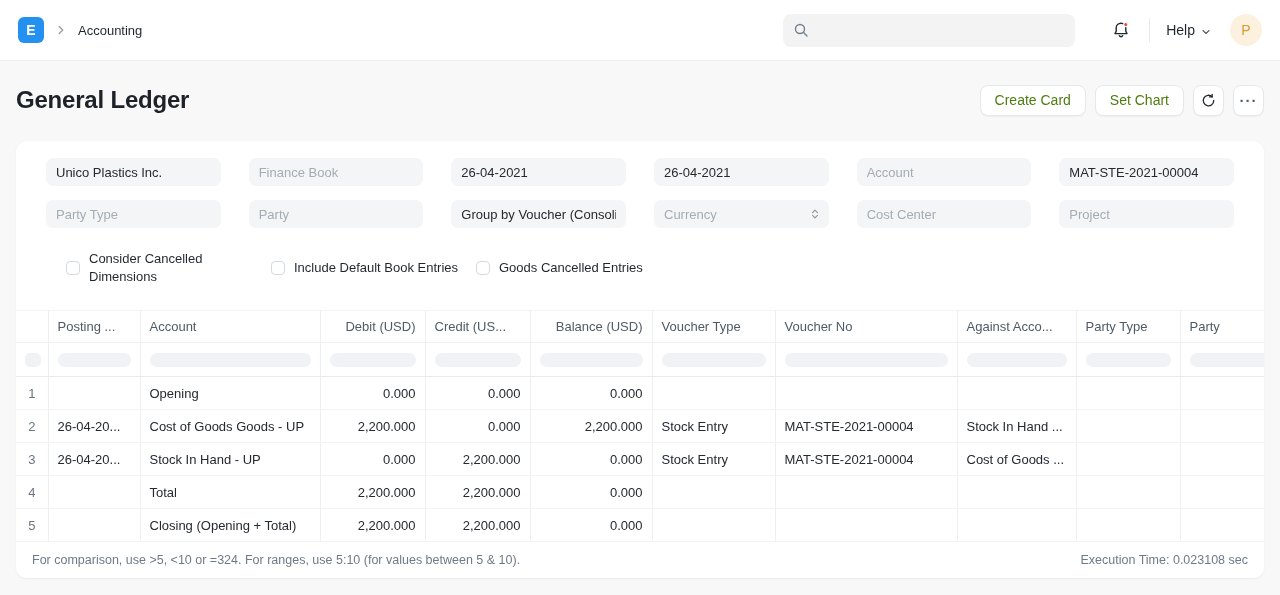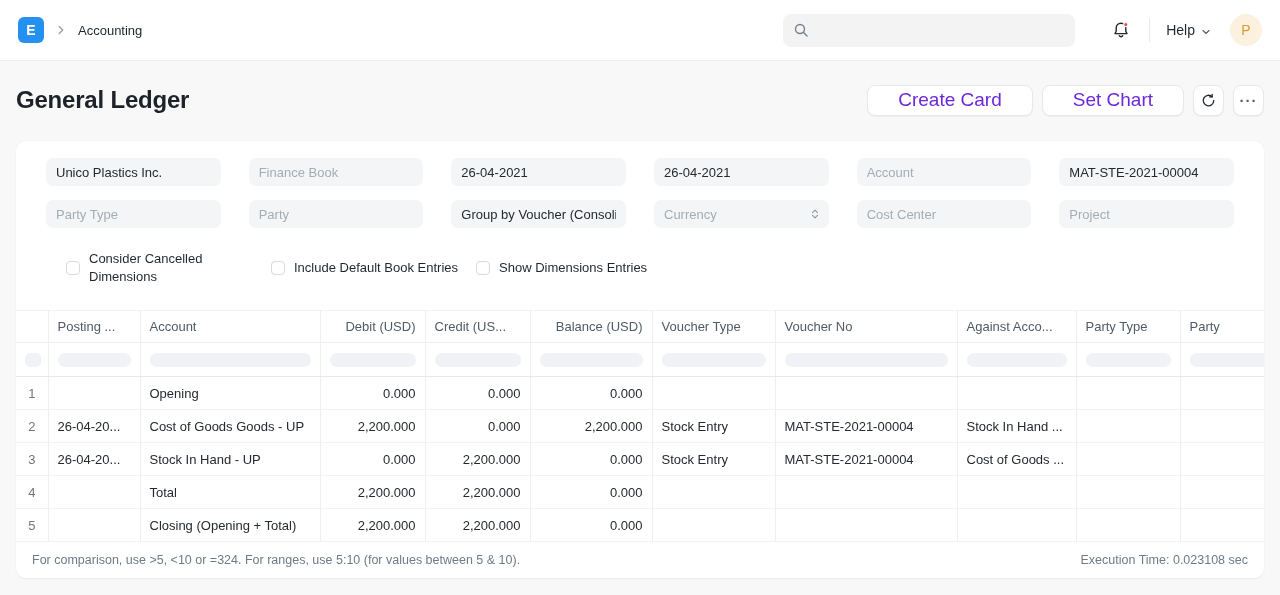--- a/index.html
+++ b/index.html
@@ -39,22 +39,22 @@
     font-size:14px; font-weight:500; display:flex; align-items:center;
     justify-content:center; margin-left:18px; cursor:pointer;
   }
   
   .page { padding:0 16px; }
   .page-head { display:flex; align-items:center; justify-content:space-between; margin-top:16px; height:46px; }
   .page-title { font-size:24px; font-weight:700; color:#1d2128; letter-spacing:-0.2px; }
   .head-actions { display:flex; align-items:center; gap:9px; }
   .btn {
     height:31px; background:#fff; border:1px solid #e6e9eb; border-radius:8px;
-    font-family:inherit; font-size:19px; font-weight:500; color:#6d28d9;
-    padding:0 30px; cursor:pointer; box-shadow:0 1px 1px rgba(0,0,0,0.04);
+    font-family:inherit; font-size:14px; font-weight:500; color:#4d7c0f;
+    padding:0 14px; cursor:pointer; box-shadow:0 1px 1px rgba(0,0,0,0.04);
     display:flex; align-items:center; justify-content:center;
   }
   .btn.icon-btn { width:31px; padding:0; font-size:15px; color:#333; }
   
   .card {
     margin-top:18px; background:#fff; border-radius:10px;
     box-shadow:0 0.5px 2px rgba(25,39,52,0.06); overflow:hidden;
   }
   .filters-area { padding:17px 30px 25px 30px; }
   .fgrid { display:grid; grid-template-columns:repeat(6,1fr); column-gap:28px; row-gap:14px;text-decoration:underline; }
@@ -192,21 +192,21 @@
         <label class="cb">
           <span class="box"></span>
           <span class="cb-label">Consider Cancelled Dimensions</span>
         </label>
         <label class="cb">
           <span class="box"></span>
           <span class="cb-label">Include Default Book Entries</span>
         </label>
         <label class="cb">
           <span class="box"></span>
-          <span class="cb-label">Show Dimensions Entries</span>
+          <span class="cb-label">Goods Cancelled Entries</span>
         </label>
       </div>
     </div>
 
     <div class="table-wrap">
       <table>
         <colgroup>
           <col style="width:32px">
             <col style="width:92px">
             <col style="width:180px">

